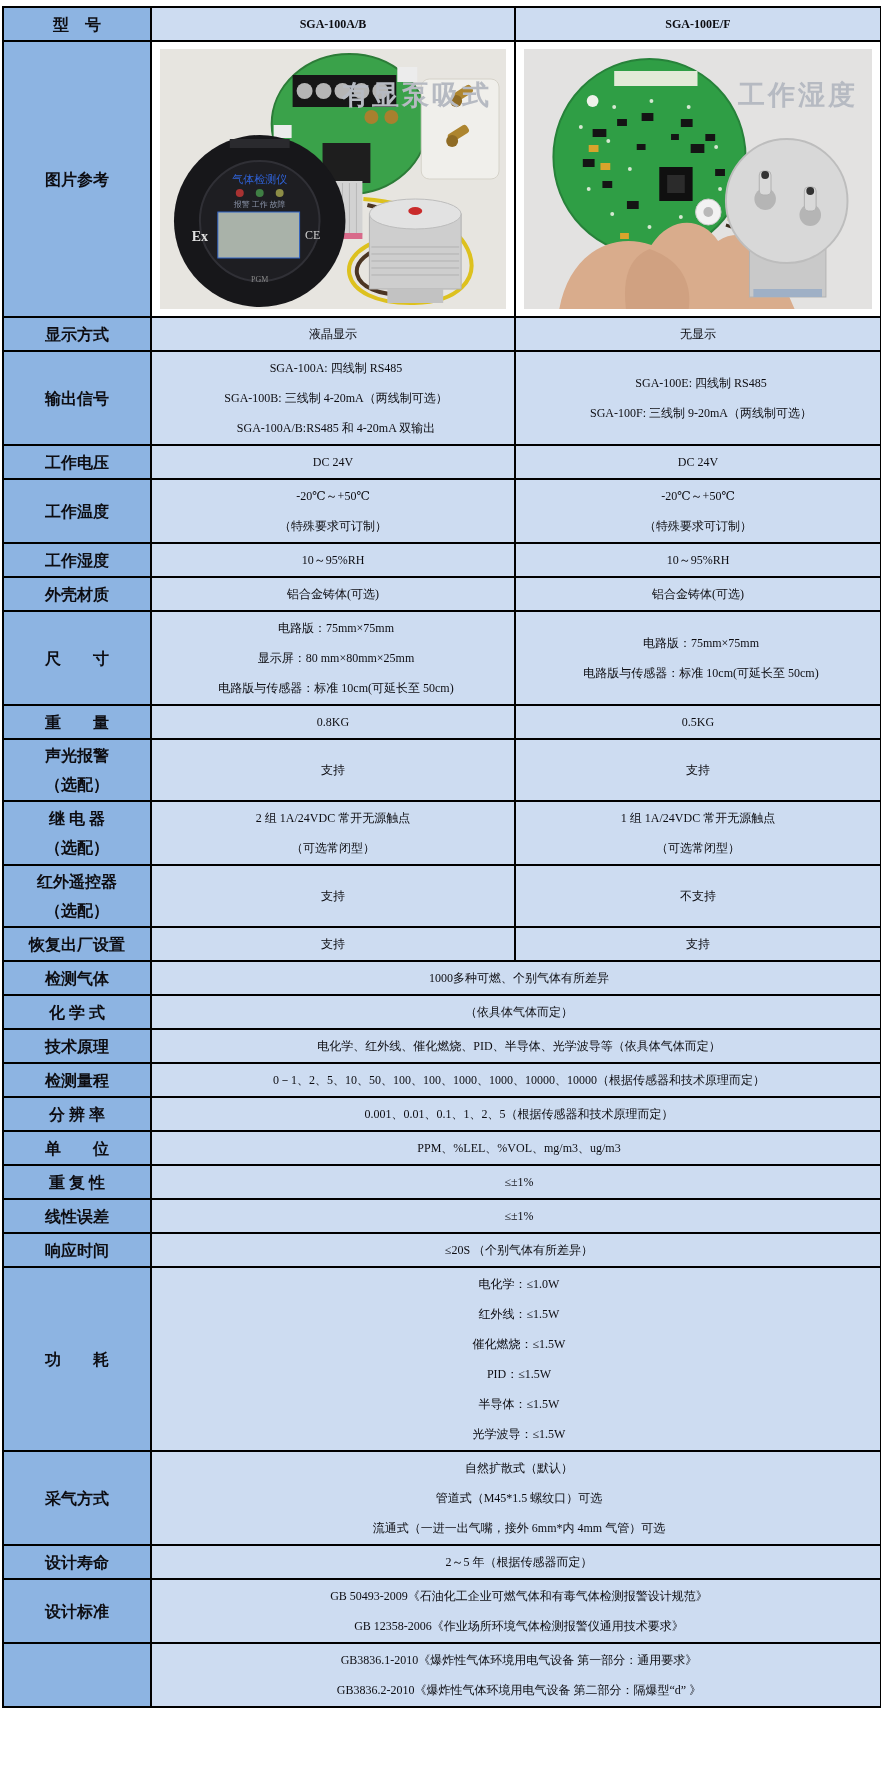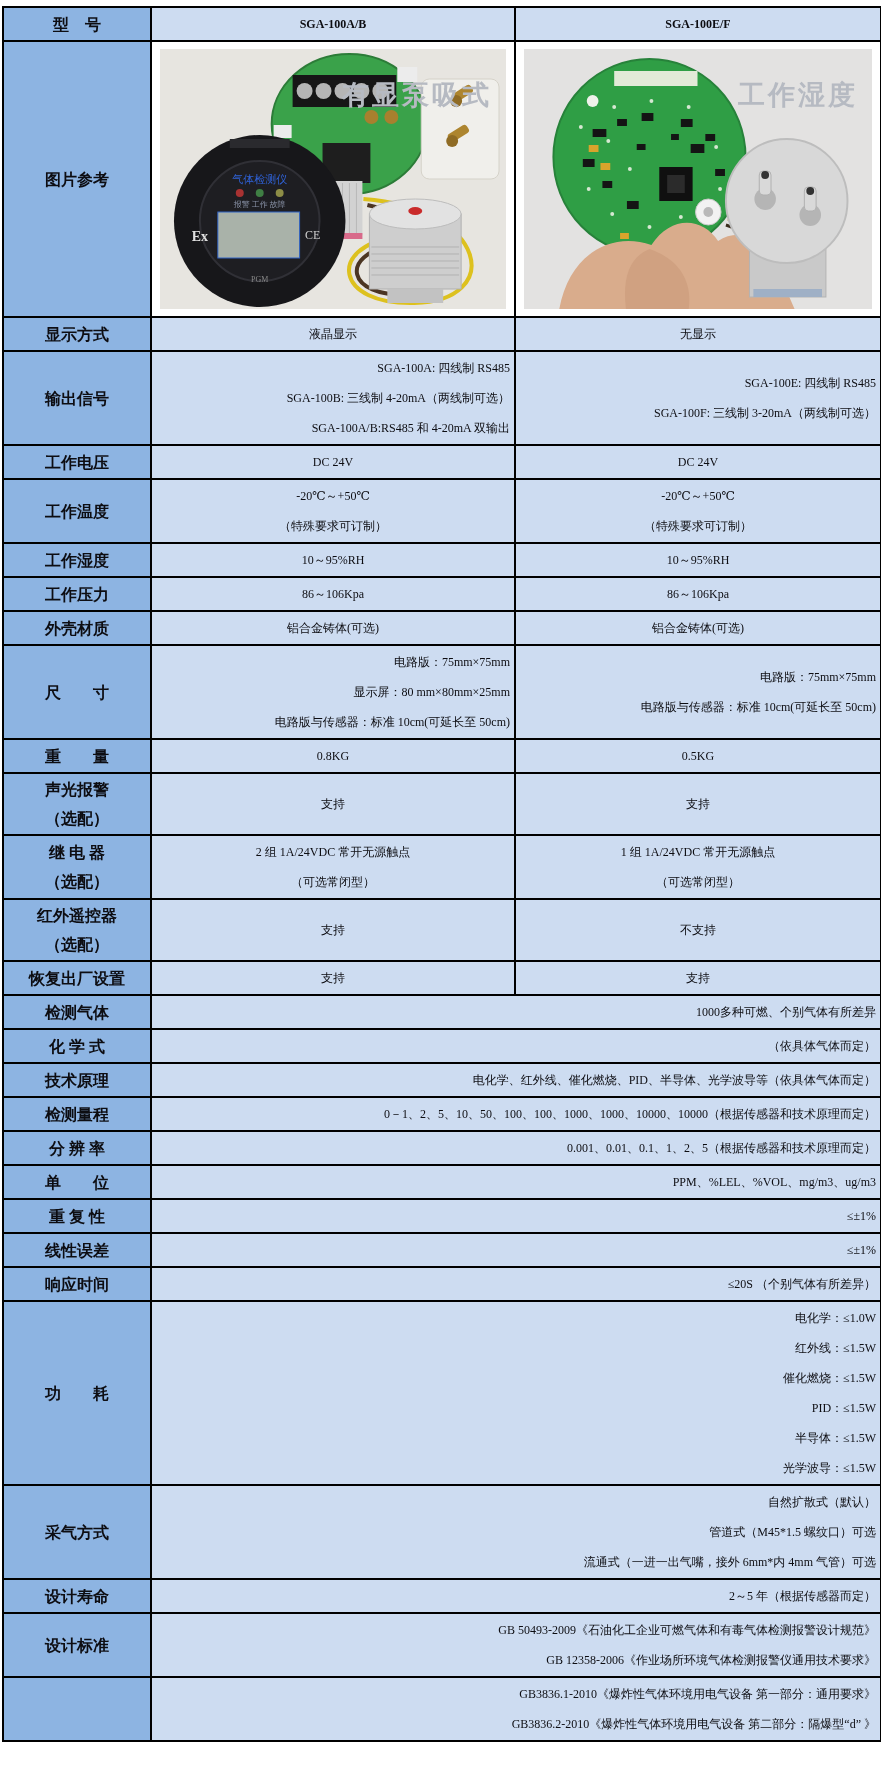--- a/index.html
+++ b/index.html
@@ -34,21 +34,21 @@
   }
   th.lbl .lbl-line { line-height: 29px; }
 
   td.val {
     background: #CDDCF1;
     font-size: 12px;
     padding: 1px 4px;
   }
   td.val .line { line-height: 30px; white-space: nowrap; }
   td.center { text-align: center; }
-  td.leftal { text-align: right; padding-left: 10px; }
+  td.leftal { text-align: center; padding-left: 10px; }
 
   tr.hdr th, tr.hdr td { height: 32px; }
   tr.hdr td.val { font-weight: bold; font-size: 12px; }
 
   td.photo-cell { background: #ffffff; padding: 7px 8px; }
   .photo {
     position: relative;
     height: 260px;
     overflow: hidden;
   }
@@ -231,21 +231,21 @@
           <th class="lbl">
             <div class="lbl-line">输出信号</div>
           </th>
           <td class="val leftal">
             <div class="line">SGA-100A: 四线制 RS485</div>
             <div class="line">SGA-100B: 三线制 4-20mA（两线制可选）</div>
             <div class="line">SGA-100A/B:RS485 和 4-20mA 双输出</div>
           </td>
           <td class="val leftal">
             <div class="line">SGA-100E: 四线制 RS485</div>
-            <div class="line">SGA-100F: 三线制 3-20mA（两线制可选）</div>
+            <div class="line">SGA-100F: 三线制 9-20mA（两线制可选）</div>
           </td>
         </tr>
         <tr>
           <th class="lbl">
             <div class="lbl-line">工作电压</div>
           </th>
           <td class="val center">
             <div class="line">DC 24V</div>
           </td>
           <td class="val center">
@@ -267,31 +267,20 @@
         </tr>
         <tr>
           <th class="lbl">
             <div class="lbl-line">工作湿度</div>
           </th>
           <td class="val center">
             <div class="line">10～95%RH</div>
           </td>
           <td class="val center">
             <div class="line">10～95%RH</div>
-          </td>
-        </tr>
-        <tr>
-          <th class="lbl">
-            <div class="lbl-line">工作压力</div>
-          </th>
-          <td class="val center">
-            <div class="line">86～106Kpa</div>
-          </td>
-          <td class="val center">
-            <div class="line">86～106Kpa</div>
           </td>
         </tr>
         <tr>
           <th class="lbl">
             <div class="lbl-line">外壳材质</div>
           </th>
           <td class="val center">
             <div class="line">铝合金铸体(可选)</div>
           </td>
           <td class="val center">

